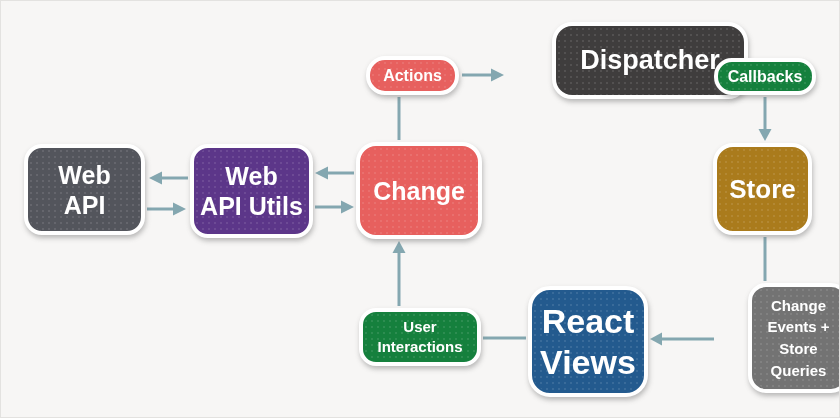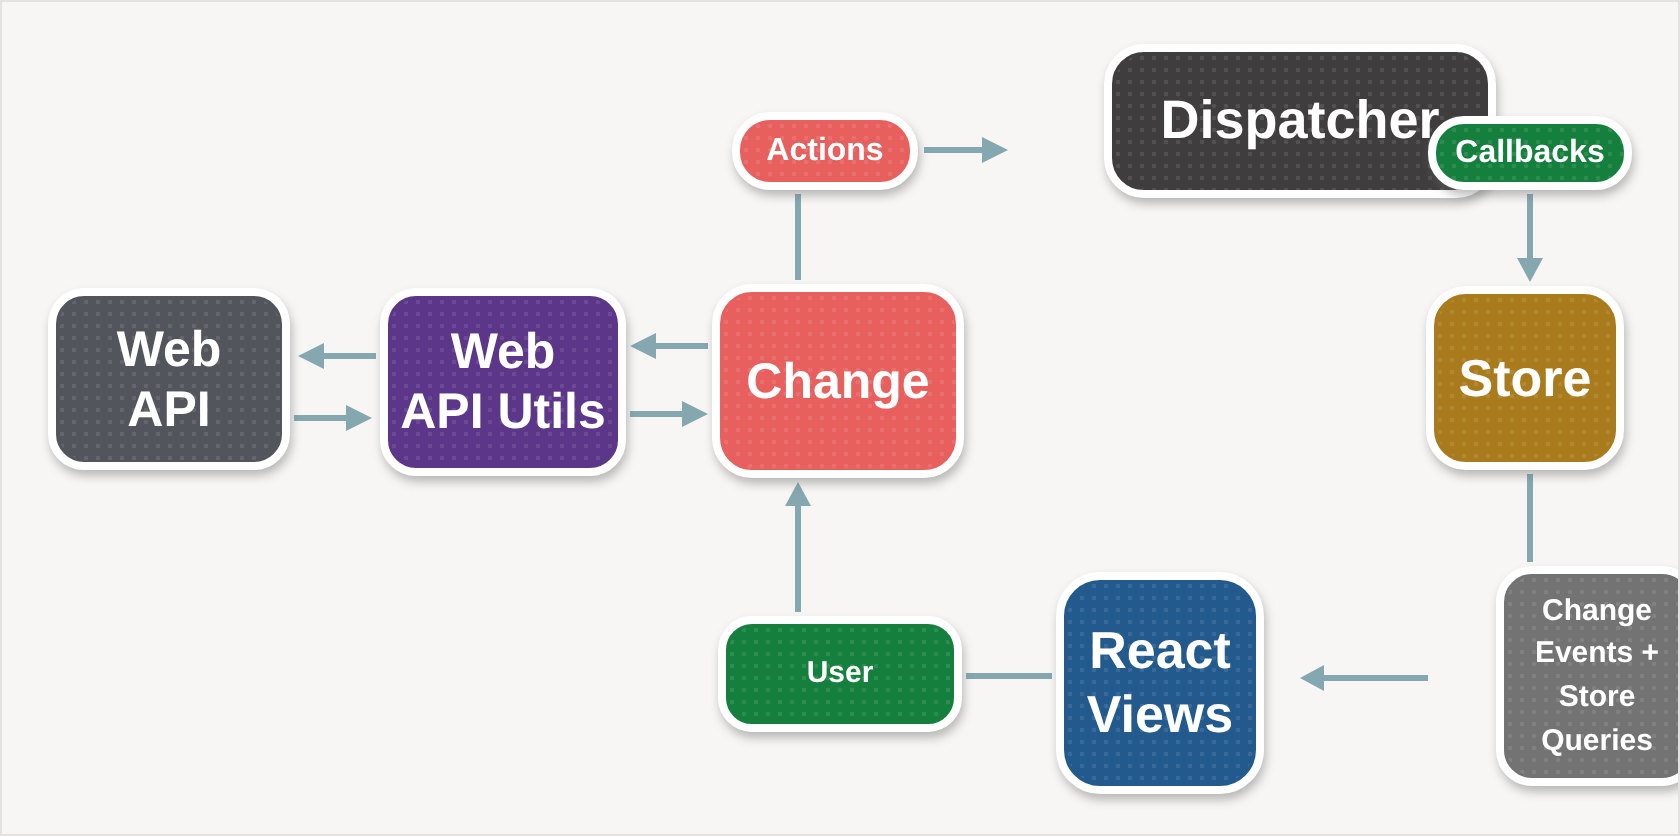--- a/index.html
+++ b/index.html
@@ -50,21 +50,21 @@
   .node span { display: block; position: relative; z-index: 1; }
 
   #web-api            { left: 23px;  top: 143px; width: 121px; height: 91px;  border-radius: 18px; font-size: 25px; line-height: 1.2; }
   #web-api-utils      { left: 189px; top: 143px; width: 123px; height: 94px;  border-radius: 18px; font-size: 25px; line-height: 1.2; }
   #action-creators    { left: 355px; top: 141px; width: 126px; height: 97px;  border-radius: 20px; font-size: 25px; line-height: 1.2; }
   #actions            { left: 365px; top: 55px;  width: 93px;  height: 39px;  border-radius: 19px; font-size: 16px; }
   #dispatcher         { left: 503px; top: 21px;  width: 196px; height: 77px;  border-radius: 20px; font-size: 27px; margin-left: 48px; }
   #callbacks          { left: 713px; top: 57px;  width: 102px; height: 37px;  border-radius: 18px; font-size: 16px; }
   #store              { left: 712px; top: 142px; width: 99px;  height: 92px;  border-radius: 20px; font-size: 26px; }
   #change-events      { left: 715px; top: 282px; width: 101px; height: 110px; border-radius: 18px; font-size: 15px; line-height: 1.45; }
-  #react-views        { left: 527px; top: 285px; width: 104px; height: 111px; border-radius: 22px; font-size: 26px; line-height: 1.2; }
+  #react-views        { left: 527px; top: 285px; width: 120px; height: 111px; border-radius: 22px; font-size: 34px; line-height: 1.2; }
   #user-interactions  { left: 358px; top: 307px; width: 122px; height: 58px;  border-radius: 17px; font-size: 15px; line-height: 1.35; }
 </style>
 </head>
 <body>
 
 <div class="canvas">
 
   <svg class="connectors" viewBox="0 0 840 418" xmlns="http://www.w3.org/2000/svg">
 
     <g>
@@ -161,15 +161,16 @@
     <span>Queries</span>
   </div>
 
   <div class="node" id="react-views" style="background-color: rgb(35, 90, 142);">
     <span>React</span>
     <span>Views</span>
   </div>
 
   <div class="node" id="user-interactions" style="background-color: #15803d;">
     <span>User</span>
+    <span>Interactions</span>
   </div>
 
 </div>
 
 </body></html>

